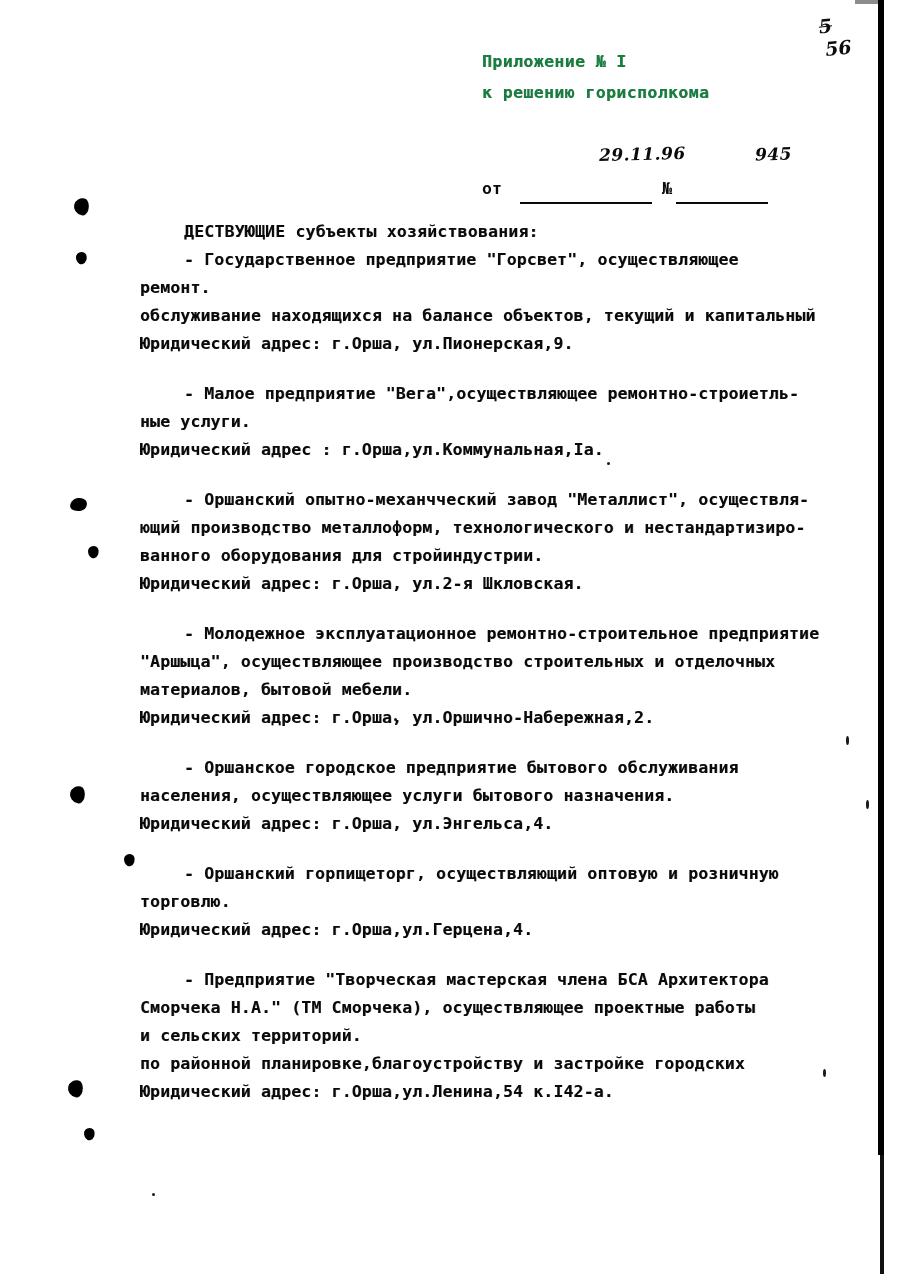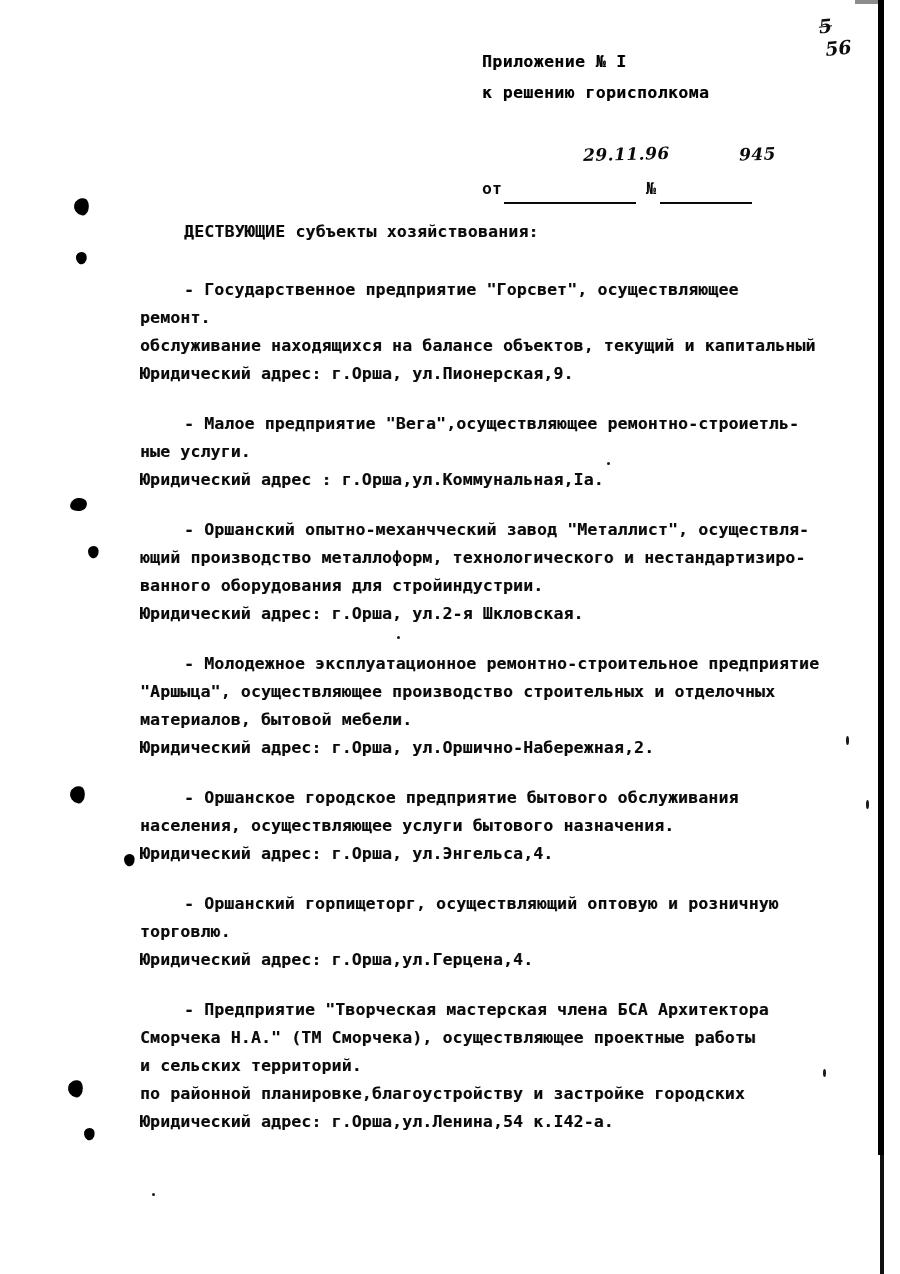--- a/index.html
+++ b/index.html
@@ -55,21 +55,21 @@
     top: 46px;
     left: 482px;
     width: 330px;
   }
   .header-line {
     font-size: 16.5px;
     letter-spacing: 0.4px;
     line-height: 31px;
     white-space: pre;
     font-weight: bold;
-    color: #000000;
+    color: #15803d;
     text-shadow: 0.4px 0 0 rgba(0,0,0,0.45);
   }
   .header-from-row {
     display: flex;
     align-items: flex-end;
     line-height: 31px;
     font-size: 16.5px;
     font-weight: bold;
     white-space: pre;
   }
@@ -79,21 +79,21 @@
     font-weight: bold;
     font-size: 17px;
     letter-spacing: 0.5px;
     transform: rotate(-1.4deg);
     display: inline-block;
   }
   .rule {
     border-bottom: 2.5px solid #0a0a0a;
     display: inline-block;
   }
-  .from-label { margin-right: 2px; }
+  .from-label { margin-right: 18px; }
   .date-slot {
     width: 132px;
     text-align: center;
     padding-bottom: 1px;
   }
   .nospace { margin: 0 4px 0 10px; }
   .num-slot {
     width: 92px;
     text-align: center;
     padding-bottom: 1px;
@@ -126,21 +126,20 @@
     left: 140px;
     width: 700px;
   }
   .doc-title {
     font-size: 16.5px;
     font-weight: bold;
     letter-spacing: 0.2px;
     line-height: 28px;
     white-space: pre;
     padding-left: 44px;
-    margin-bottom: 30px;
     text-shadow: 0.4px 0 0 rgba(0,0,0,0.4);
   }
   .entry { margin-bottom: 22px; }
   .line {
     font-size: 16.5px;
     font-weight: bold;
     letter-spacing: 0.15px;
     line-height: 28px;
     white-space: pre;
     text-shadow: 0.4px 0 0 rgba(0,0,0,0.4);

